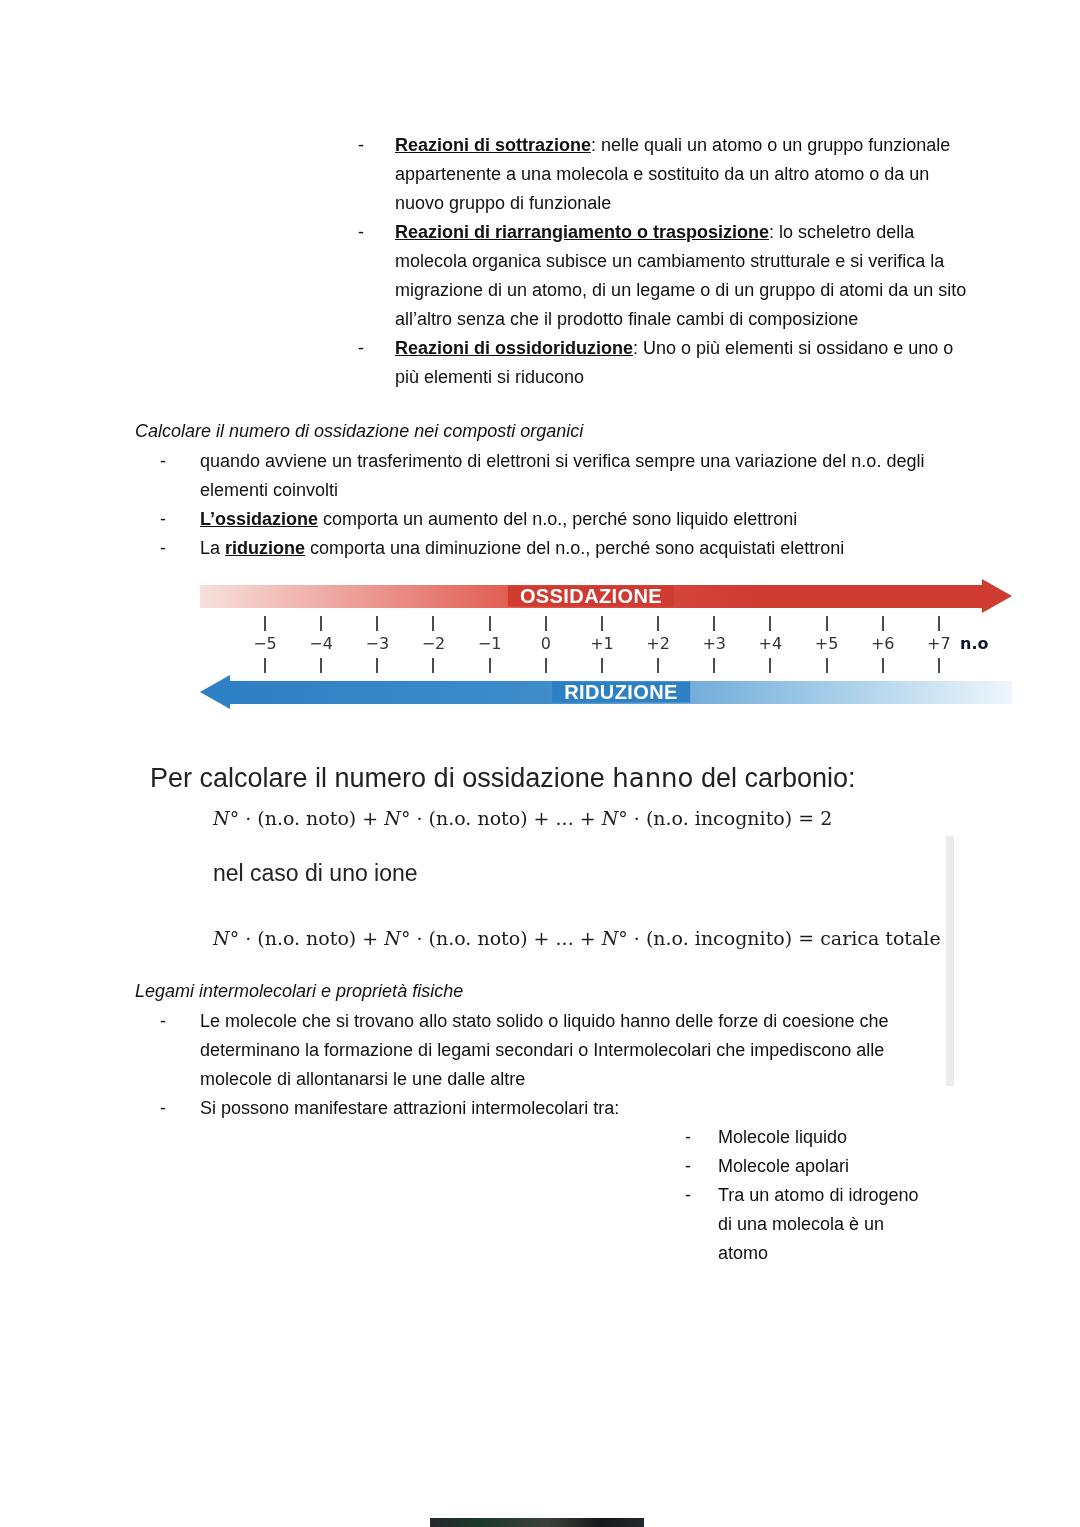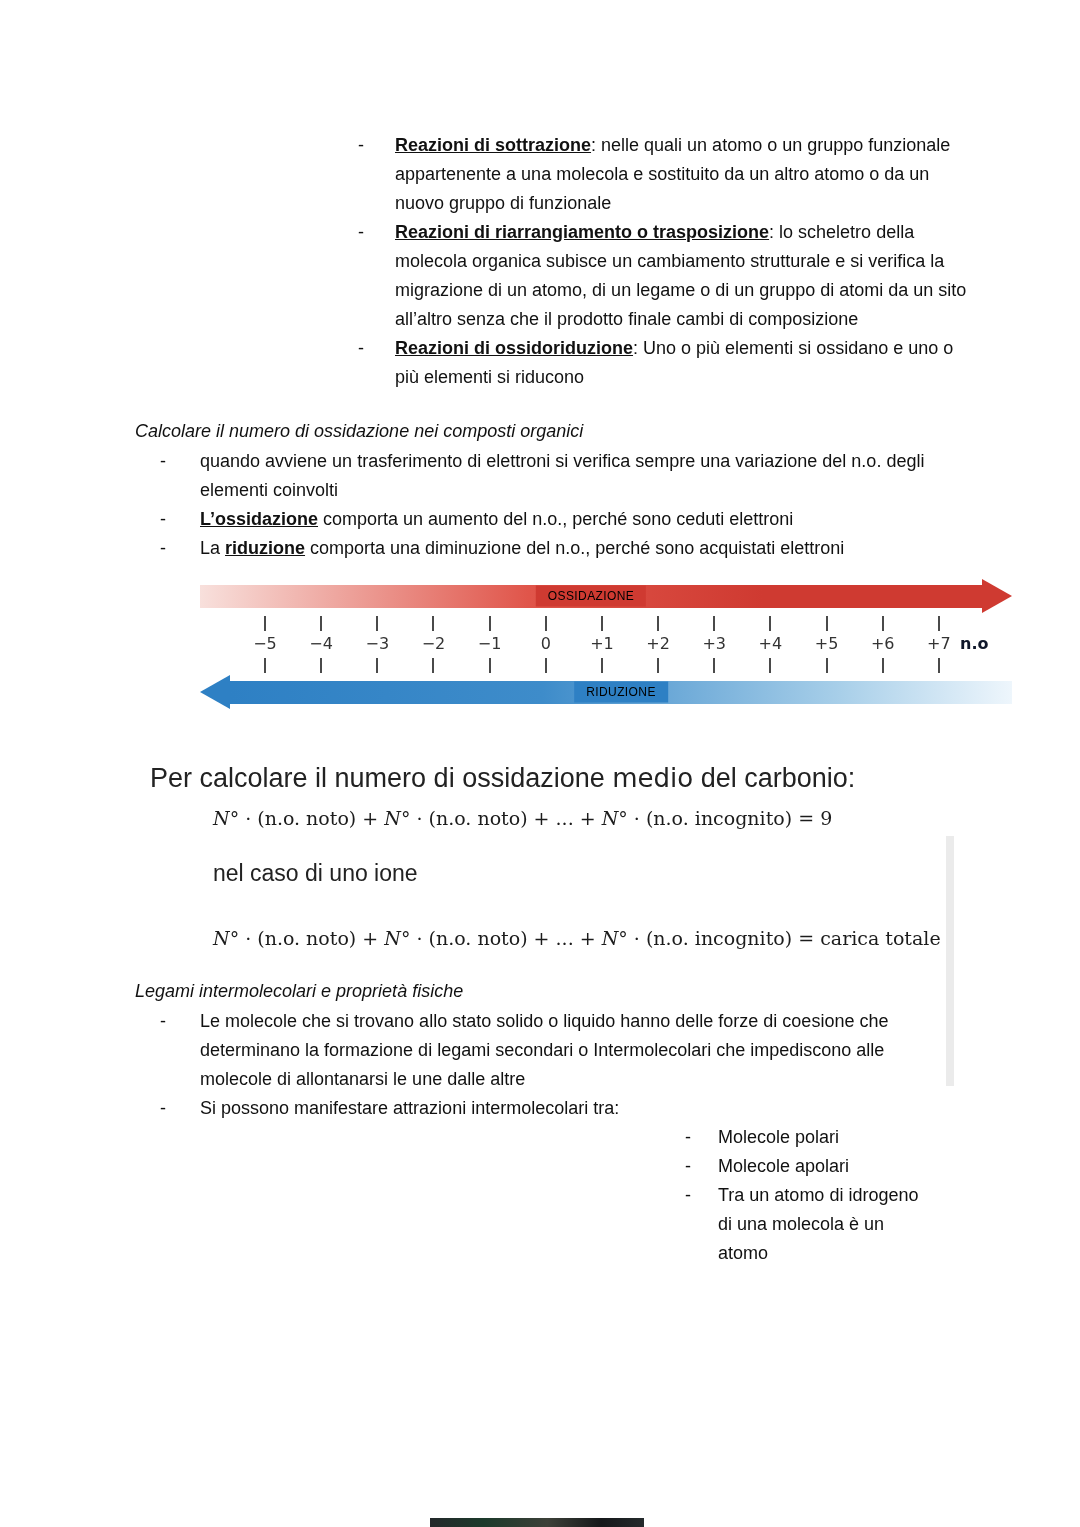--- a/index.html
+++ b/index.html
@@ -32,21 +32,21 @@
   
   .scale{position:relative;margin:16px 0 0 200px;width:812px;}
   .arrow-row{display:flex;align-items:center;height:34px;}
   .arrow-body{position:relative;flex:1;height:23px;}
   .ox-body{background:linear-gradient(90deg,#f8e0dc 0%,#e0554a 42%,#cf3a31 72%,#cf3a31 100%);}
   .red-head{width:0;height:0;border-left:30px solid #cf3a31;border-top:17px solid transparent;border-bottom:17px solid transparent;}
   .blue-head{width:0;height:0;border-right:30px solid #2e80c4;border-top:17px solid transparent;border-bottom:17px solid transparent;}
   .rid-body{background:linear-gradient(90deg,#2e80c4 0%,#3e8cca 40%,#a8cfe9 78%,#eef6fc 100%);}
   .arrow-label{
     position:absolute;left:50%;top:50%;transform:translate(-50%,-50%);
-    color:#000000;font-weight:normal;font-size:12px;line-height:21px;
+    color:#ffffff;font-weight:bold;font-size:20px;line-height:21px;
     letter-spacing:.4px;padding:0 12px;white-space:nowrap;
   }
   .ox-label{background:#cf3a31;}
   .rid-label{background:#2e80c4;}
   .ticks-row{display:flex;justify-content:space-between;margin:3px 56px 2px 48px;height:15px;}
   .tickw{display:flex;width:34px;justify-content:center;}
   .tick{width:2px;height:15px;background:#4a4a4a;}
   .nums-row{
     position:relative;display:flex;justify-content:space-between;
     margin:0 56px 0 48px;height:22px;
@@ -97,21 +97,21 @@
   </div>
 
   <div class="heading-bi">Calcolare il numero di ossidazione nei composti organici</div>
   <div class="blist">
     <div class="li">
       <span class="dash">-</span>
       <div class="li-text"><span>quando avviene un trasferimento di elettroni si verifica sempre una variazione del n.o. degli elementi coinvolti</span><b></b><span></span></div>
     </div>
     <div class="li">
       <span class="dash">-</span>
-      <div class="li-text"><span></span><b>L’ossidazione</b><span> comporta un aumento del n.o., perché sono ceduti elettroni</span></div>
+      <div class="li-text"><span></span><b>L’ossidazione</b><span> comporta un aumento del n.o., perché sono liquido elettroni</span></div>
     </div>
     <div class="li">
       <span class="dash">-</span>
       <div class="li-text"><span>La </span><b>riduzione</b><span> comporta una diminuzione del n.o., perché sono acquistati elettroni</span></div>
     </div>
   </div>
 
   <div class="scale">
     <div class="arrow-row">
       <div class="arrow-body ox-body">
@@ -222,23 +222,23 @@
     </div>
 
     <div class="arrow-row">
       <div class="blue-head"></div>
       <div class="arrow-body rid-body">
         <span class="arrow-label rid-label">RIDUZIONE</span>
       </div>
     </div>
   </div>
 
-  <div class="carbon-title"><span>Per calcolare il numero di ossidazione </span><span class="medio">medio</span><span> del carbonio:</span></div>
-
-  <div class="formula"><span class="mit">N°</span><span> · (n.o. noto) + </span><span class="mit">N°</span><span> · (n.o. noto) + ... + </span><span class="mit">N°</span><span> · (n.o. incognito) = 9</span></div>
+  <div class="carbon-title"><span>Per calcolare il numero di ossidazione </span><span class="medio">hanno</span><span> del carbonio:</span></div>
+
+  <div class="formula"><span class="mit">N°</span><span> · (n.o. noto) + </span><span class="mit">N°</span><span> · (n.o. noto) + ... + </span><span class="mit">N°</span><span> · (n.o. incognito) = 2</span></div>
 
   <div class="sub-heading">nel caso di uno ione</div>
   <div class="formula formula-ion"><span class="mit">N°</span><span> · (n.o. noto) + </span><span class="mit">N°</span><span> · (n.o. noto) + ... + </span><span class="mit">N°</span><span> · (n.o. incognito) = carica totale</span></div>
 
   <div class="paste-shadow"></div>
 
   <div class="heading-bi legami-heading">Legami intermolecolari e proprietà fisiche</div>
   <div class="blist">
     <div class="li">
       <span class="dash">-</span>
@@ -246,21 +246,21 @@
     </div>
     <div class="li">
       <span class="dash">-</span>
       <div class="li-text">Si possono manifestare attrazioni intermolecolari tra:</div>
     </div>
   </div>
 
   <div class="sublist">
     <div class="li">
       <span class="dash">-</span>
-      <div class="li-text">Molecole polari</div>
+      <div class="li-text">Molecole liquido</div>
     </div>
     <div class="li">
       <span class="dash">-</span>
       <div class="li-text">Molecole apolari</div>
     </div>
     <div class="li">
       <span class="dash">-</span>
       <div class="li-text">Tra un atomo di idrogeno di una molecola è un atomo</div>
     </div>
   </div>

